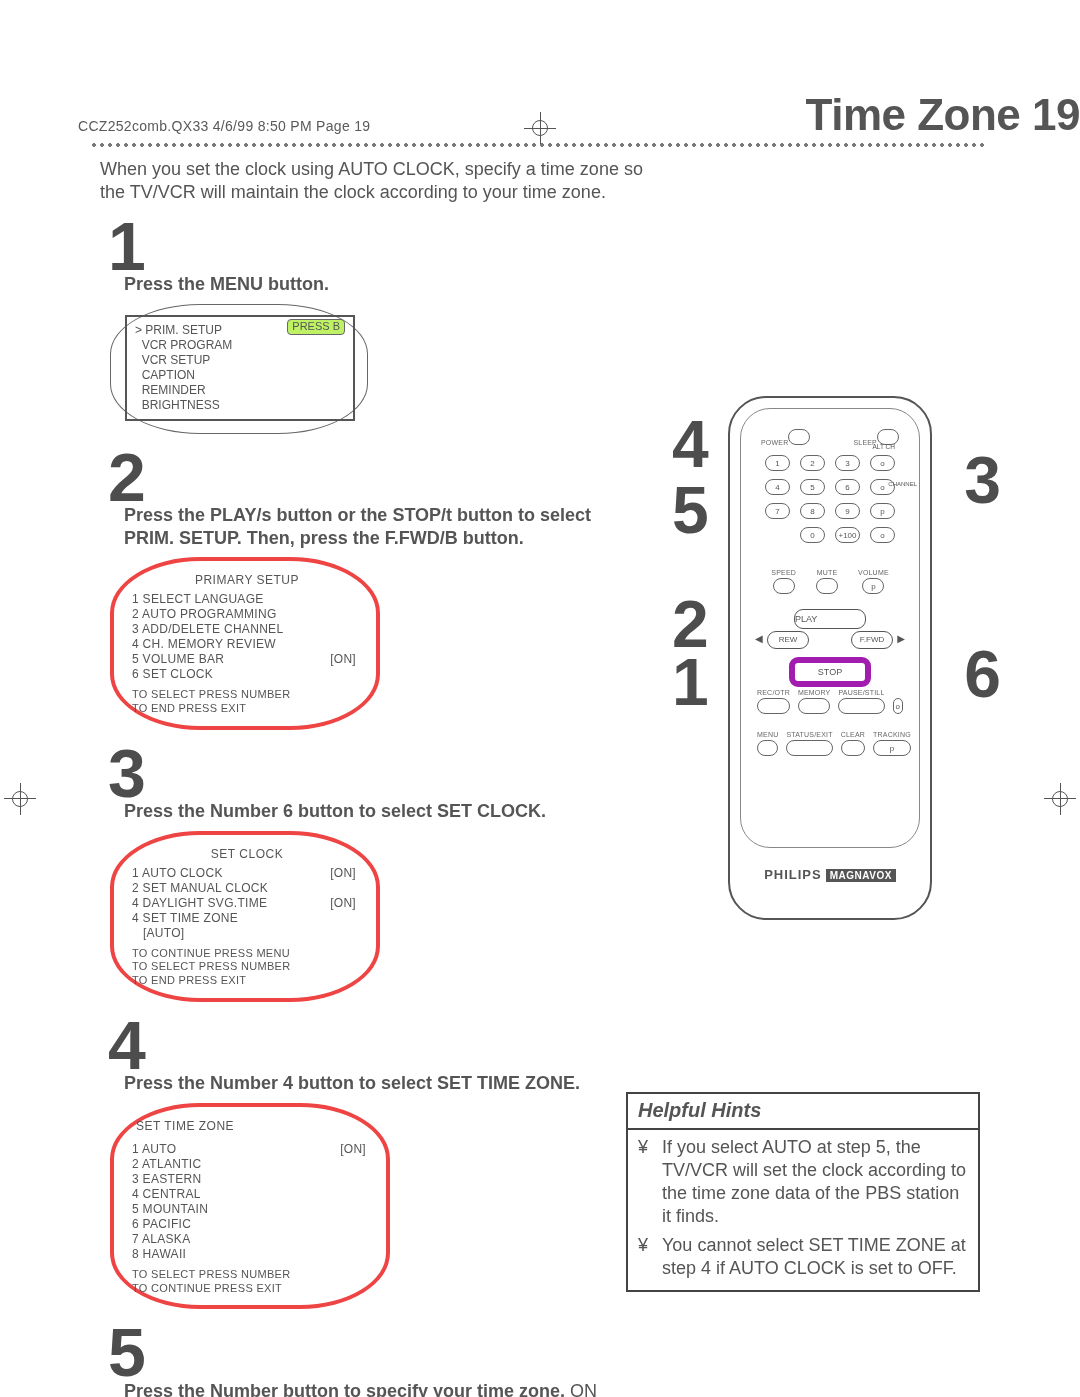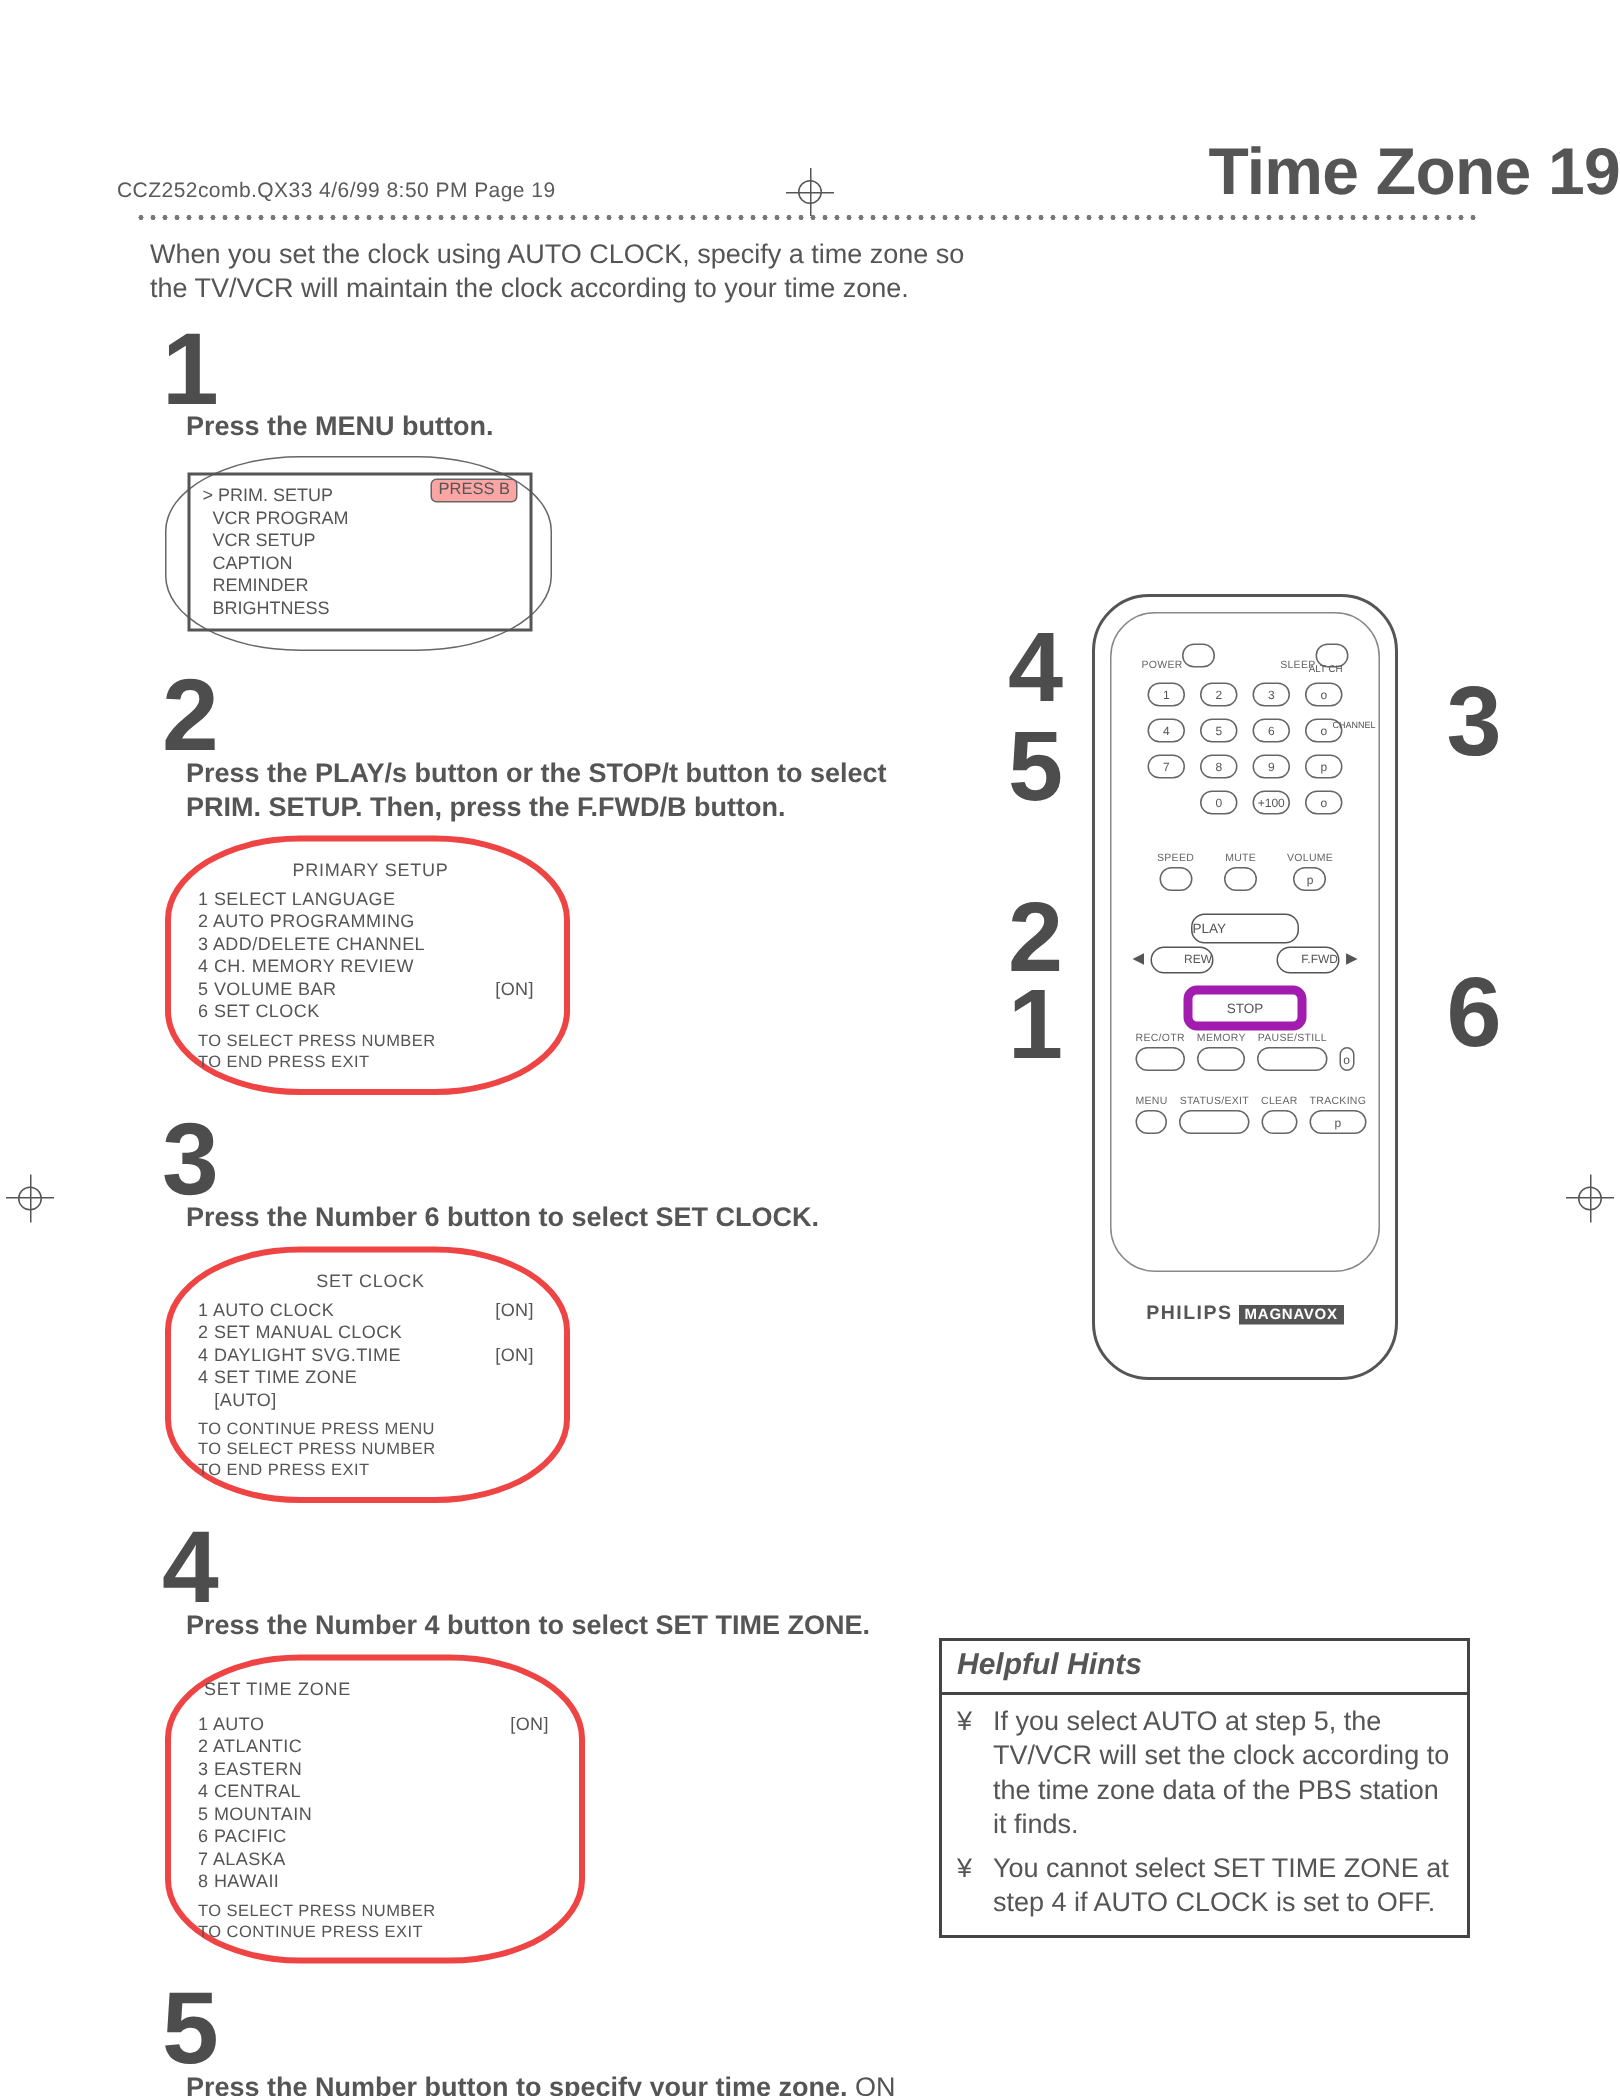--- a/index.html
+++ b/index.html
@@ -108,21 +108,21 @@
   }
   .screen-inset .inner{
     border:2px solid #555;
     padding:6px 8px;
     font-size:12px;
     line-height:1.25;
   }
   .screen-inset .pressb{
     position:absolute;top:14px;right:22px;
     border:1px solid #666;border-radius:4px;
-    font-size:11px;padding:0 4px;background:#fca5a5;
+    font-size:11px;padding:0 4px;background:#bef264;
   }
   .screen-inset .inner .row{white-space:pre;}
   
   .remote-wrap{
     position:absolute;top:306px;right:100px;
     width:300px;height:560px;
   }
   .remote-wrap .num{
     position:absolute;
     font-weight:900;font-size:66px;color:#4d4d4d;letter-spacing:-3px;
@@ -159,21 +159,21 @@
      position:absolute;top:160px;left:20px;right:20px;
      display:flex;justify-content:space-between;
   }
   .speedrow .col{text-align:center;font-size:7px;}
   .speedrow .col .rbtn{width:22px;margin-top:2px;}
   .transport{
     position:absolute;top:200px;left:16px;right:16px;height:60px;
   }
   .transport .play{width:70px;margin:0 auto;display:block;border:1px solid #555;border-radius:9px;height:18px;font-size:9px;line-height:18px;text-align:left;}
   .transport .rew,.transport .ffwd{
-    width:40px;height:16px;border:1px solid #555;border-radius:9px;font-size:8px;line-height:16px;text-align:right;position:absolute;top:22px;
+    width:40px;height:16px;border:1px solid #555;border-radius:9px;font-size:8px;line-height:16px;text-align:center;position:absolute;top:22px;
   }
   .transport .rew{left:10px;} .transport .ffwd{right:10px;}
   .transport .stop{width:70px;margin:0 auto;display:block;border:6px solid #a21caf;border-radius:9px;height:18px;font-size:9px;line-height:18px;text-align:center;margin-top:28px;}
   .transport .tri{position:absolute;font-size:10px;color:#555;}
   .transport .tri.l{left:-2px;top:24px;}
   .transport .tri.r{right:-2px;top:24px;}
   .row4{
     position:absolute;top:280px;left:16px;right:16px;
     display:grid;grid-template-columns:repeat(4,1fr);gap:8px;
   }

